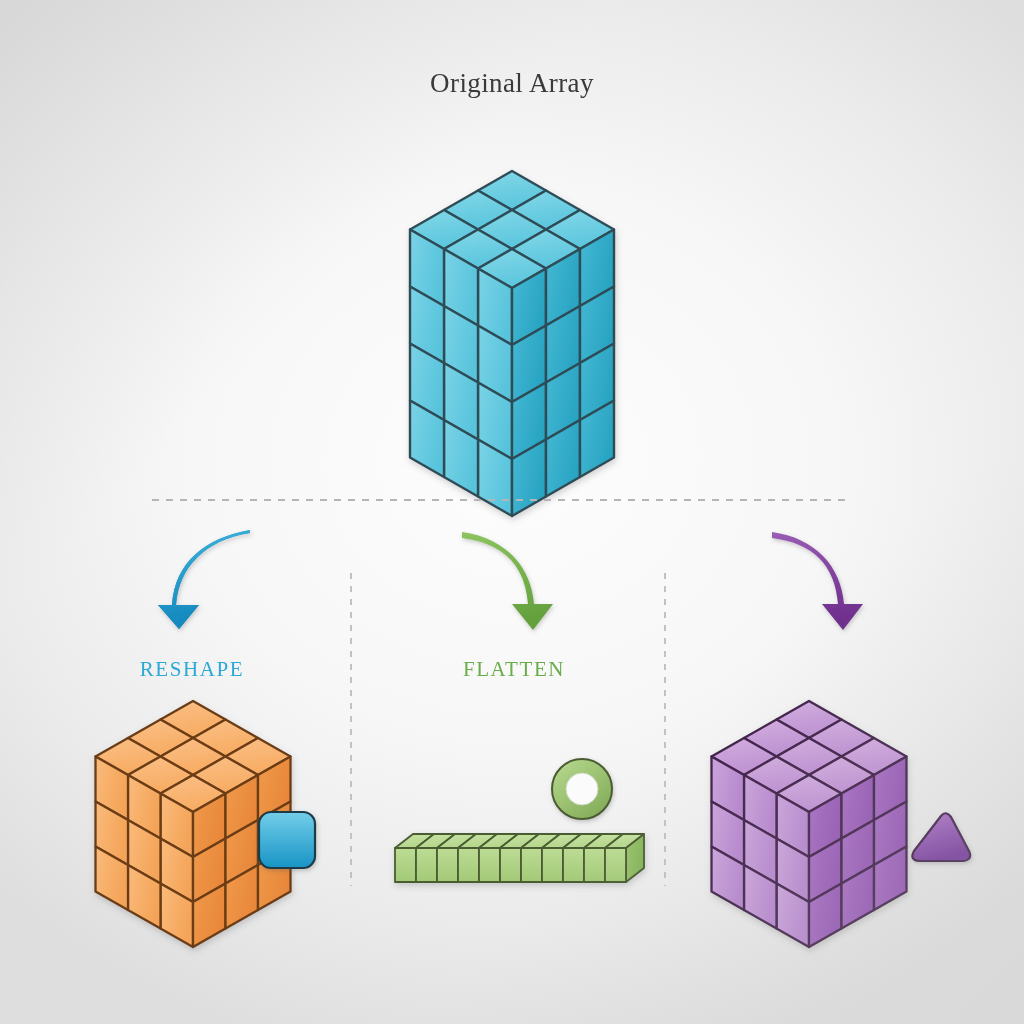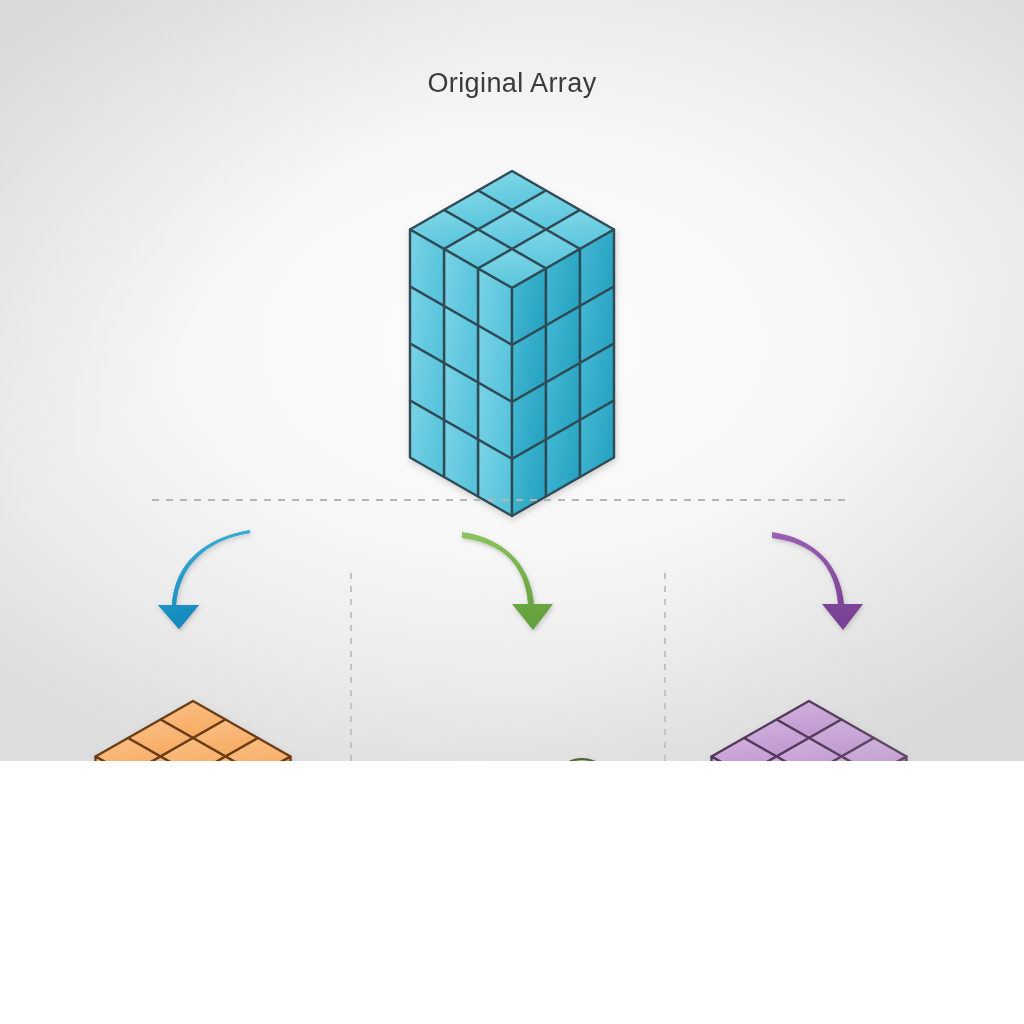--- a/index.html
+++ b/index.html
@@ -3,23 +3,23 @@
 <meta charset="utf-8">
 <style>
   html, body {
     margin: 0;
     padding: 0;
     background: #ffffff;
   }
   #canvas {
     position: relative;
     width: 1024px;
-    height: 761px;
+    height: 1024px;
     overflow: hidden;
-    font-family: Liberation Sans, sans-serif;
+    font-family: Liberation Serif, serif;
     background:
       radial-gradient(ellipse 70% 60% at 50% 45%, #fdfdfd 0%, #f7f7f7 45%, #ebebeb 75%, #dedede 100%);
   }
   #canvas::after{
     content:"";
     position:absolute; inset:0;
     background: linear-gradient(135deg, rgba(205,205,205,0.35) 0%, rgba(255,255,255,0) 30%, rgba(255,255,255,0) 70%, rgba(205,205,205,0.30) 100%);
     pointer-events:none;
   }
   .layer { position: absolute; top:0; left:0; width:1024px; height:1024px; }
@@ -298,14 +298,16 @@
     </g>
 
     <path d="M 941 816
              Q 946 810, 951 817
              L 969 851
              Q 973 860, 963 861
              L 919 861
              Q 909 860, 914 851 Z" fill="url(#gBadgePur)" stroke="#3f2048" stroke-width="2.2" stroke-linejoin="round" filter="url(#tinyShadow)"></path>
   </svg>
 
+  <div class="op-label" id="label-reshape">RESHAPE</div>
+  <div class="op-label" id="label-flatten">FLATTEN</div>
 
 </div>
 
 </body></html>

